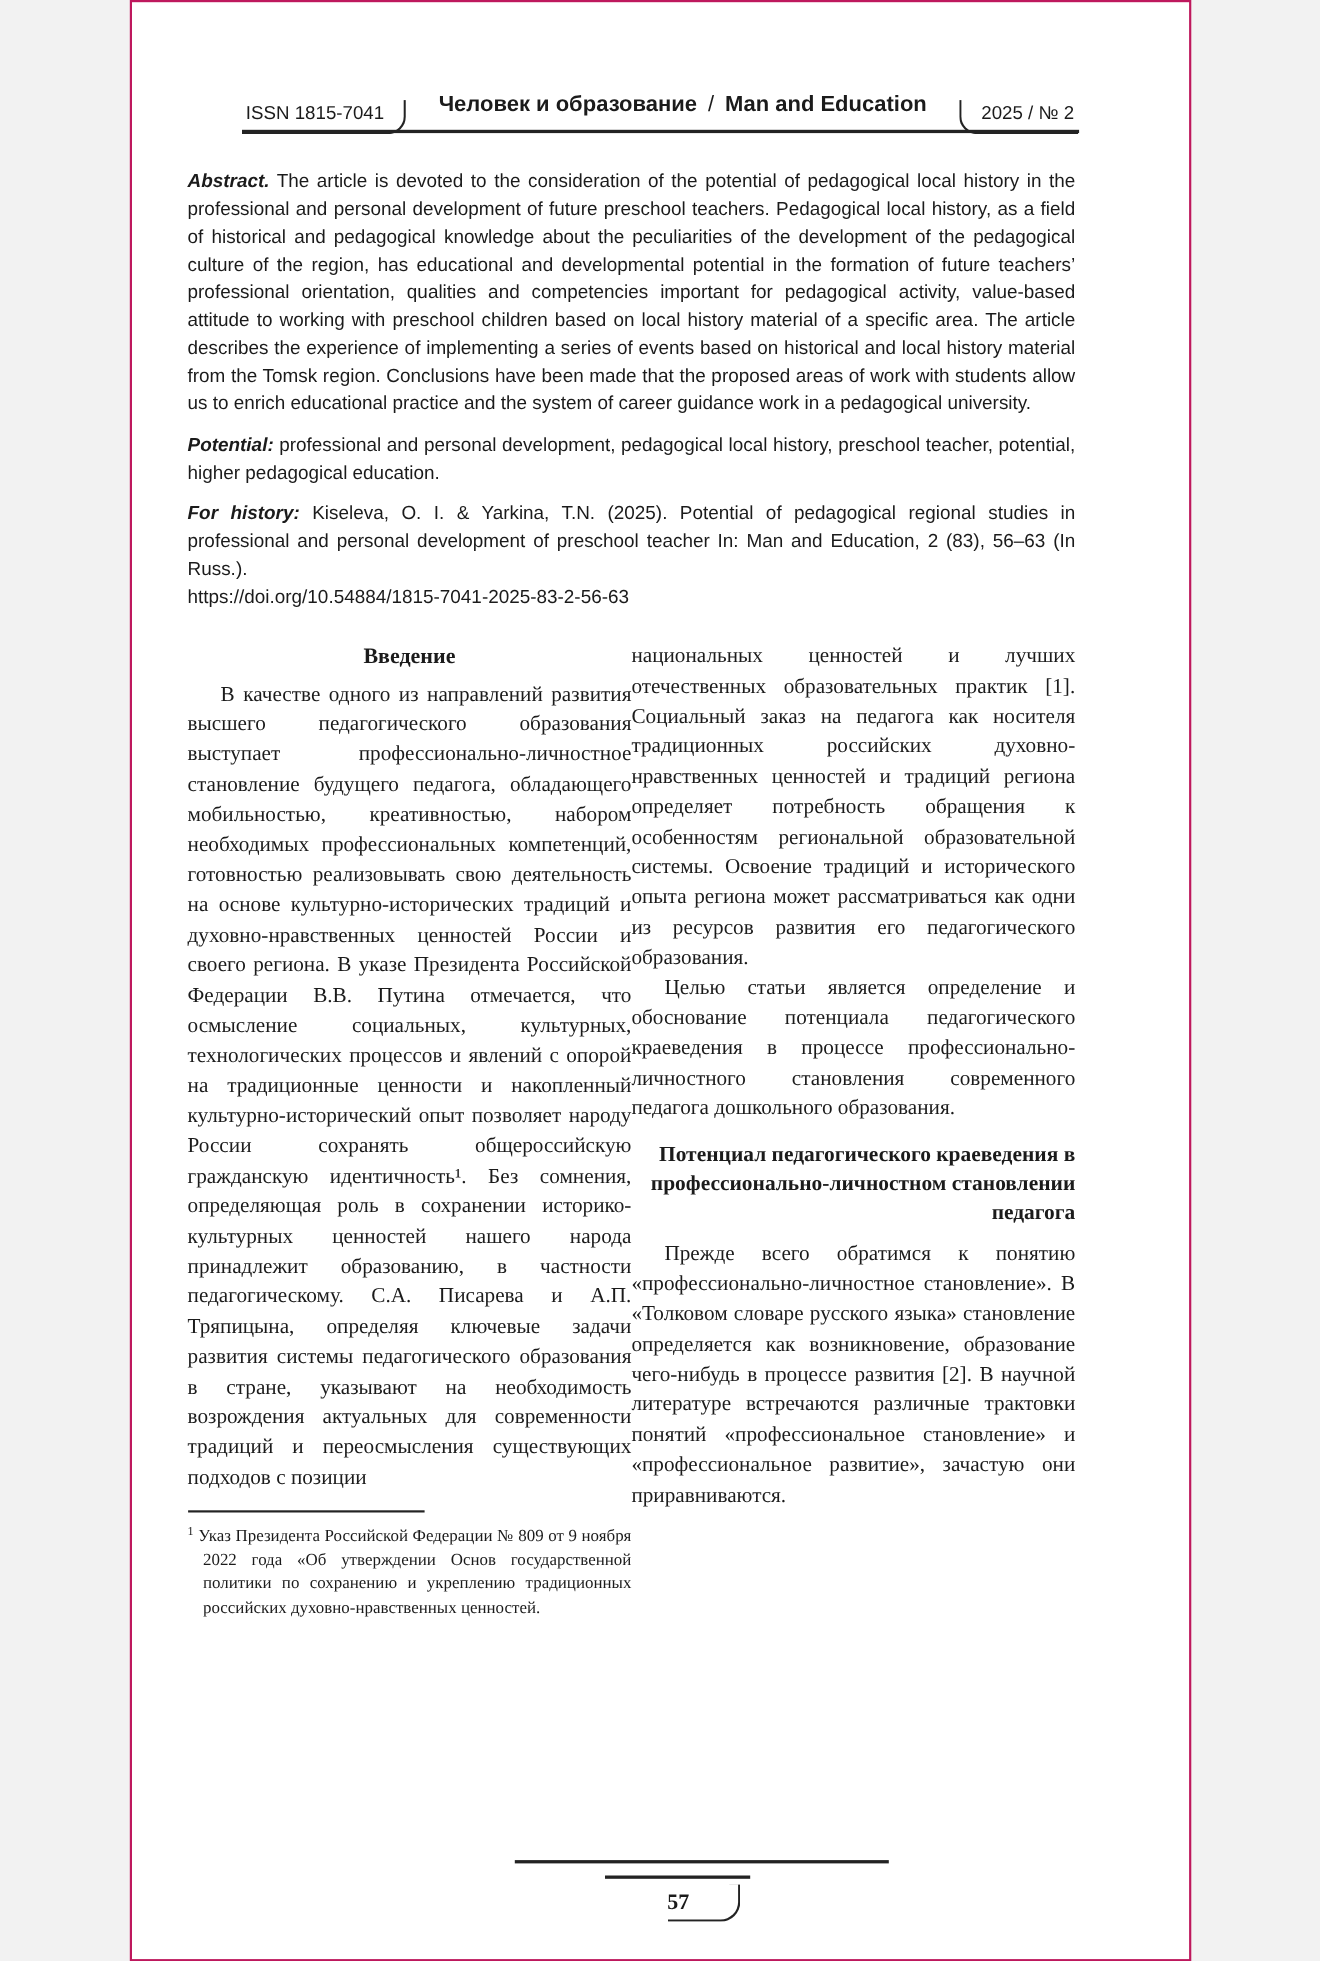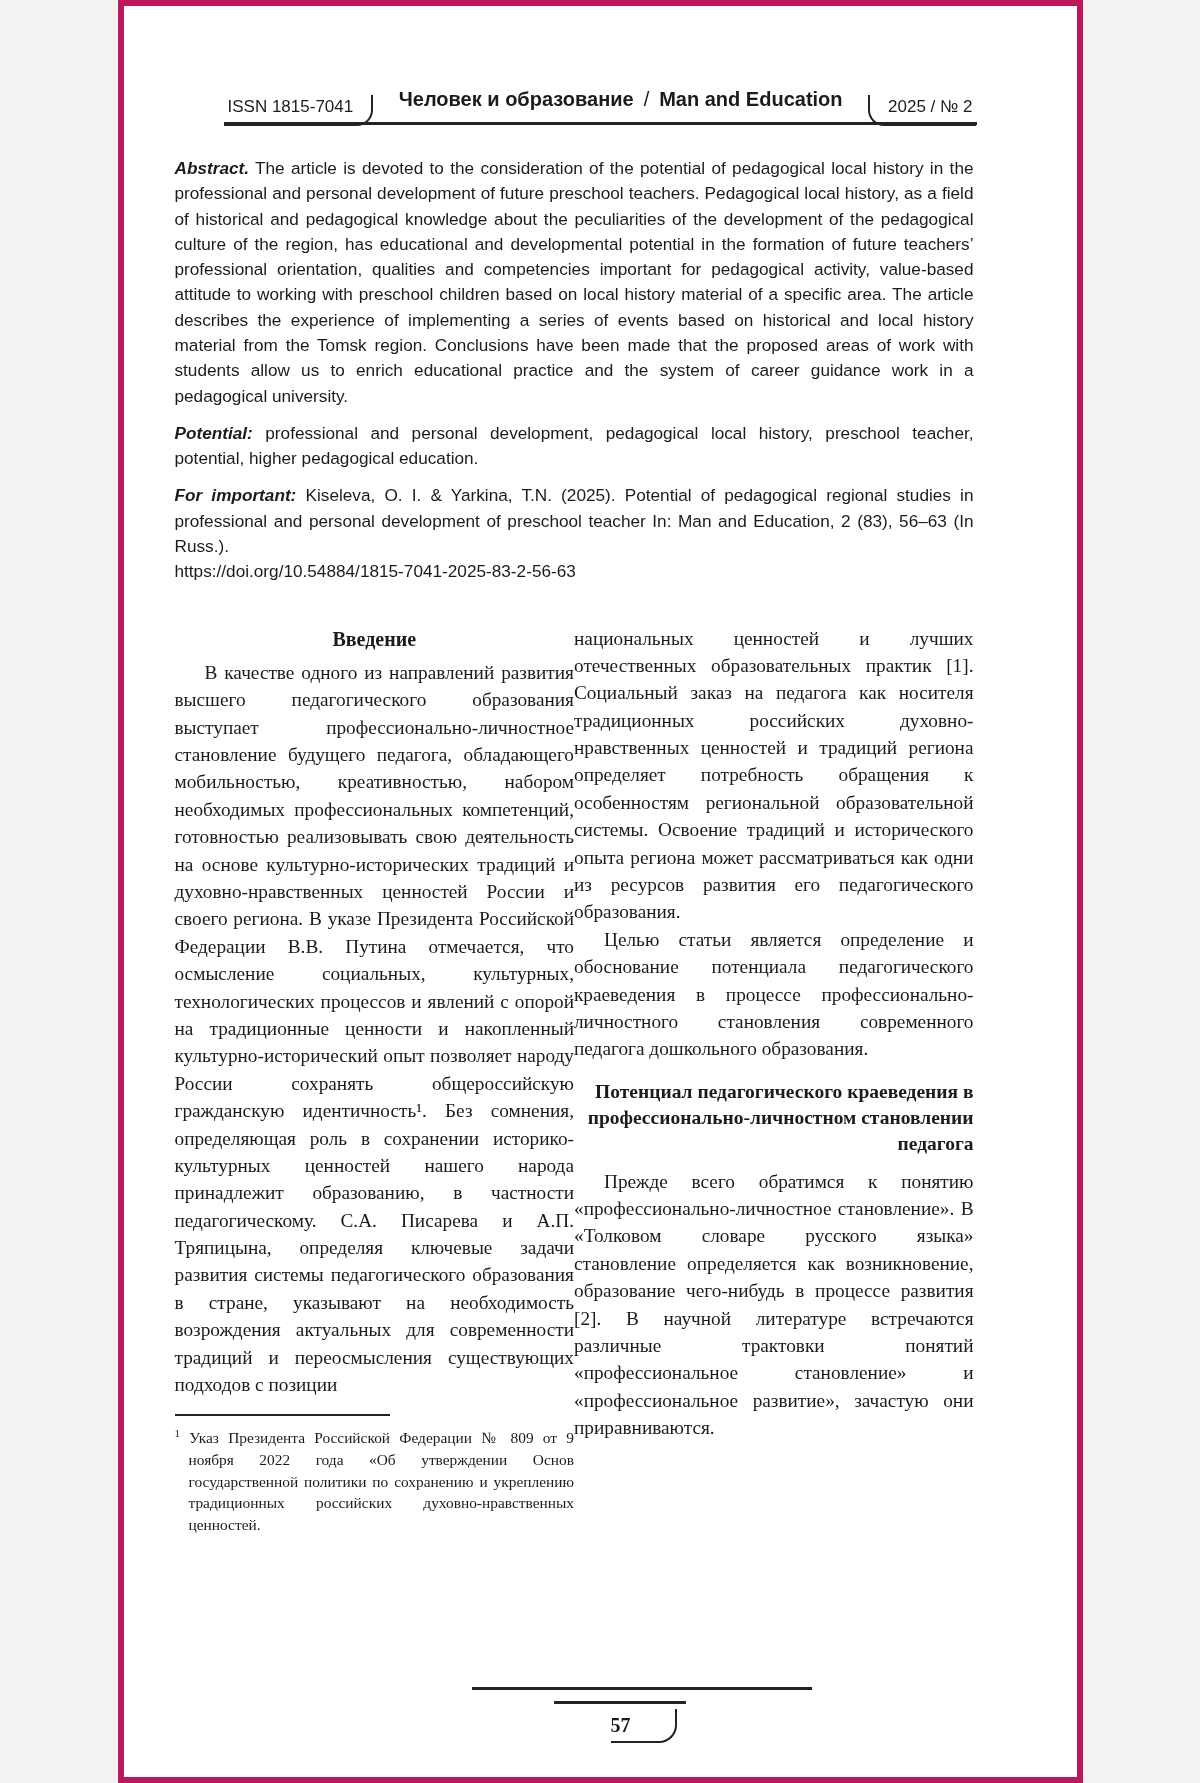--- a/index.html
+++ b/index.html
@@ -1,21 +1,21 @@
 <!DOCTYPE html>
 <html lang="ru"><head>
 <meta charset="utf-8">
 <style>
   html,body { margin:0; padding:0; background:#f2f2f2; }
   .page {
     position:relative;
     width:965px; height:1783px;
     margin:0 auto;
     background:#ffffff;
-    border:6px solid #be185d;
+    border:2px solid #be185d;
     box-sizing:border-box;
     color:#1b1b1b;
     font-family:"Liberation Serif", serif;
     overflow:hidden;
   }
 
   
   .hdr {
     position:absolute; top:82px; left:100px; right:100px;
     display:flex; justify-content:space-between; align-items:flex-end;
@@ -44,21 +44,21 @@
   .front {
     font-family:"Liberation Sans", sans-serif;
     font-size:17.2px; line-height:1.47;
     text-align:justify;
   }
   .front p { margin:0 0 12px 0; }
   .front .lbl { font-style:italic; font-weight:bold; }
   .doi { display:block; }
 
   
-  .columns { display:flex; margin-top:40px; }
+  .columns { display:flex; margin-top:28px; }
   .col {
     flex:1; min-width:0;
     font-size:19.3px; line-height:1.42;
     text-align:justify;
     hyphens:auto;
   }
   .col p { margin:0; }
   .col p.indent { text-indent:30px; }
   .col-heading {
     text-align:center; font-weight:bold; font-size:20px;
@@ -108,21 +108,21 @@
     <div class="front">
       <p>
         <b class="lbl">Abstract.</b>
         <span>The article is devoted to the consideration of the potential of pedagogical local history in the professional and personal development of future preschool teachers. Pedagogical local history, as a field of historical and pedagogical knowledge about the peculiarities of the development of the pedagogical culture of the region, has educational and developmental potential in the formation of future teachers’ professional orientation, qualities and competencies important for pedagogical activity, value-based attitude to working with preschool children based on local history material of a specific area. The article describes the experience of implementing a series of events based on historical and local history material from the Tomsk region. Conclusions have been made that the proposed areas of work with students allow us to enrich educational practice and the system of career guidance work in a pedagogical university.</span>
       </p>
       <p>
         <b class="lbl">Potential:</b>
         <span>professional and personal development, pedagogical local history, preschool teacher, potential, higher pedagogical education.</span>
       </p>
       <p>
-        <b class="lbl">For important:</b>
+        <b class="lbl">For history:</b>
         <span>Kiseleva, O. I. &amp; Yarkina, T.N. (2025). Potential of pedagogical regional studies in professional and personal development of preschool teacher In: Man and Education, 2 (83), 56–63 (In Russ.).</span>
         <span class="doi">https://doi.org/10.54884/1815-7041-2025-83-2-56-63</span>
       </p>
     </div>
 
     <div class="columns">
 
       <div class="col" lang="ru">
         <div class="col-heading">Введение</div>
         <p class="indent">В качестве одного из направлений развития высшего педагогического образования выступает профессионально-личностное становление будущего педагога, обладающего мобильностью, креативностью, набором необходимых профессиональных компетенций, готовностью реализовывать свою деятельность на основе культурно-исторических традиций и духовно-нравственных ценностей России и своего региона. В указе Президента Российской Федерации В.В. Путина отмечается, что осмысление социальных, культурных, технологических процессов и явлений с опорой на традиционные ценности и накопленный культурно-исторический опыт позволяет народу России сохранять общероссийскую гражданскую идентичность¹. Без сомнения, определяющая роль в сохранении историко-культурных ценностей нашего народа принадлежит образованию, в частности педагогическому. С.А. Писарева и А.П. Тряпицына, определяя ключевые задачи развития системы педагогического образования в стране, указывают на необходимость возрождения актуальных для современности традиций и переосмысления существующих подходов с позиции</p>

